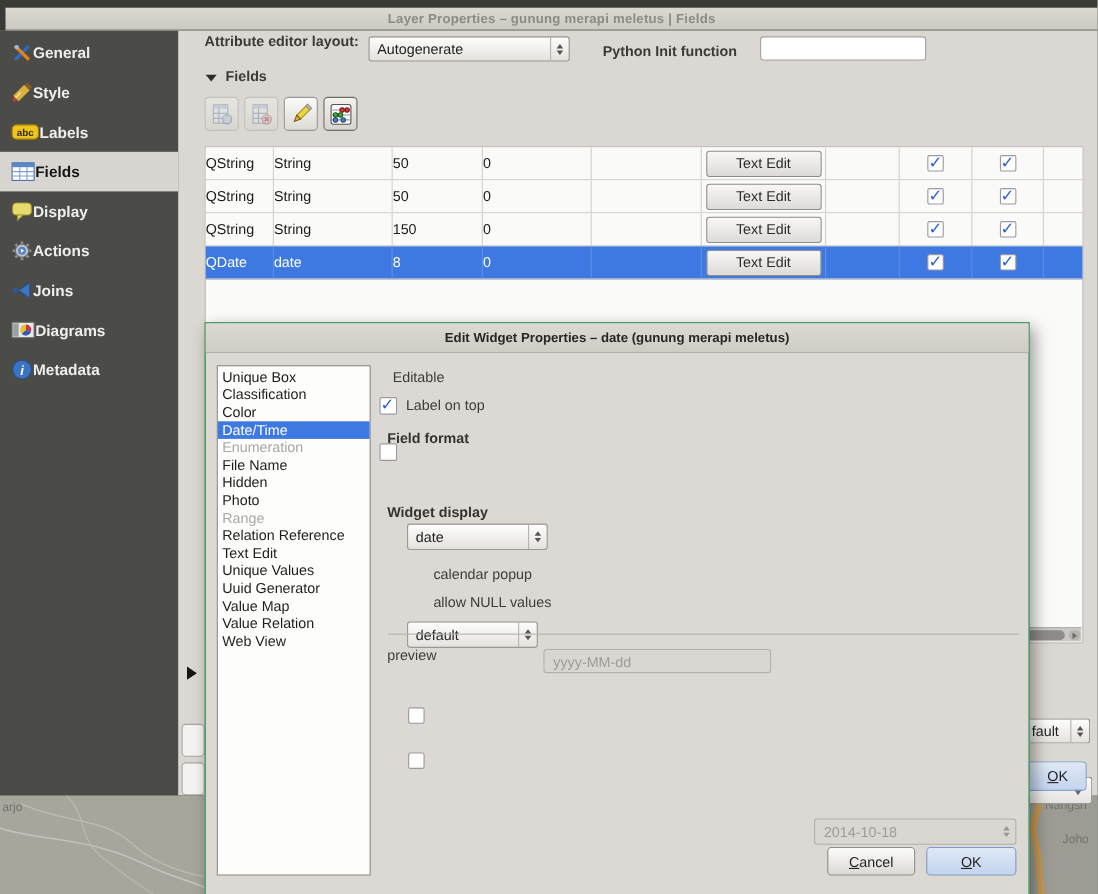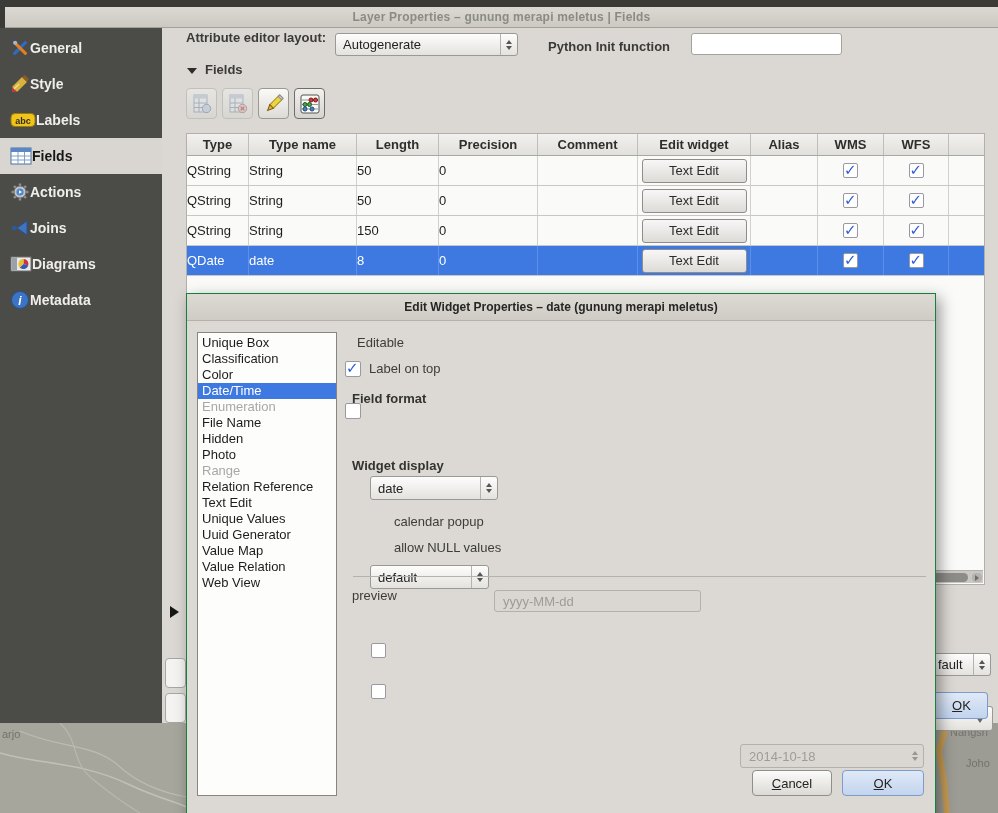--- a/index.html
+++ b/index.html
@@ -148,20 +148,27 @@
             <rect x="1" y="2" width="20" height="4" fill="#5b87c5"></rect>
             <line x1="8" y1="6" x2="8" y2="18" stroke="#7f9fc6"></line>
             <line x1="14.5" y1="6" x2="14.5" y2="18" stroke="#7f9fc6"></line>
             <line x1="1" y1="10" x2="21" y2="10" stroke="#7f9fc6"></line>
             <line x1="1" y1="14" x2="21" y2="14" stroke="#7f9fc6"></line>
           </svg>
         <span>Fields</span>
       </div>
       <div class="side-item">
         <svg width="20" height="20" viewBox="0 0 20 20">
+            <rect x="1.5" y="2.5" width="17" height="11" rx="3.5" fill="#e6d96e" stroke="#a89a30"></rect>
+            <path d="M6 13.5 L6 18 L11 13.5 Z" fill="#e6d96e" stroke="#a89a30"></path>
+          </svg>
+        <span>Display</span>
+      </div>
+      <div class="side-item">
+        <svg width="20" height="20" viewBox="0 0 20 20">
             <path d="M10 1.5 v3.5 M10 15 v3.5 M1.5 10 h3.5 M15 10 h3.5 M4 4 l2.4 2.4 M13.6 13.6 l2.4 2.4 M16 4 l-2.4 2.4 M6.4 13.6 L4 16" stroke="#8f8f8f" stroke-width="2.4"></path>
             <circle cx="10" cy="10" r="6" fill="#c4c4c4" stroke="#6e6e6e"></circle>
             <circle cx="10" cy="10" r="3.6" fill="#4f86cf"></circle>
             <path d="M9 8.2 L12 10 L9 11.8 Z" fill="#fff"></path>
           </svg>
         <span>Actions</span>
       </div>
       <div class="side-item">
         <svg width="20" height="20" viewBox="0 0 20 20">
             <path d="M17 3 L7 10 L17 17 Z" fill="#3f74c2" stroke="#2a528f"></path>
@@ -245,31 +252,20 @@
           <circle cx="12" cy="7" r="2" fill="#d23b3b" stroke="#7a1515"></circle>
           <circle cx="16.5" cy="7" r="2" fill="#d23b3b" stroke="#7a1515"></circle>
           <circle cx="6" cy="11.5" r="2" fill="#4aa24a" stroke="#1f5a1f"></circle>
           <circle cx="10.5" cy="11.5" r="2" fill="#4aa24a" stroke="#1f5a1f"></circle>
           <circle cx="6" cy="16" r="2" fill="#4a82c2" stroke="#1f4a7a"></circle>
           <circle cx="13" cy="16" r="2" fill="#4a82c2" stroke="#1f4a7a"></circle>
         </svg>
     </div>
 
     <div class="abs ftable" style="left:186px; top:105px; width:799px; height:452px;">
-      <div class="thead">
-        <div class="th" style="width:62px">Type</div>
-        <div class="th" style="width:108px">Type name</div>
-        <div class="th" style="width:82px">Length</div>
-        <div class="th" style="width:99px">Precision</div>
-        <div class="th" style="width:100px">Comment</div>
-        <div class="th" style="width:113px">Edit widget</div>
-        <div class="th" style="width:67px">Alias</div>
-        <div class="th" style="width:66px">WMS</div>
-        <div class="th" style="width:65px">WFS</div>
-      </div>
 
       <div class="trow">
         <div class="td" style="width:62px">QString</div>
         <div class="td" style="width:108px">String</div>
         <div class="td" style="width:82px">50</div>
         <div class="td" style="width:99px">0</div>
         <div class="td" style="width:100px"></div>
         <div class="td" style="width:113px">
             <div class="wbtn">Text Edit</div>
           </div>

